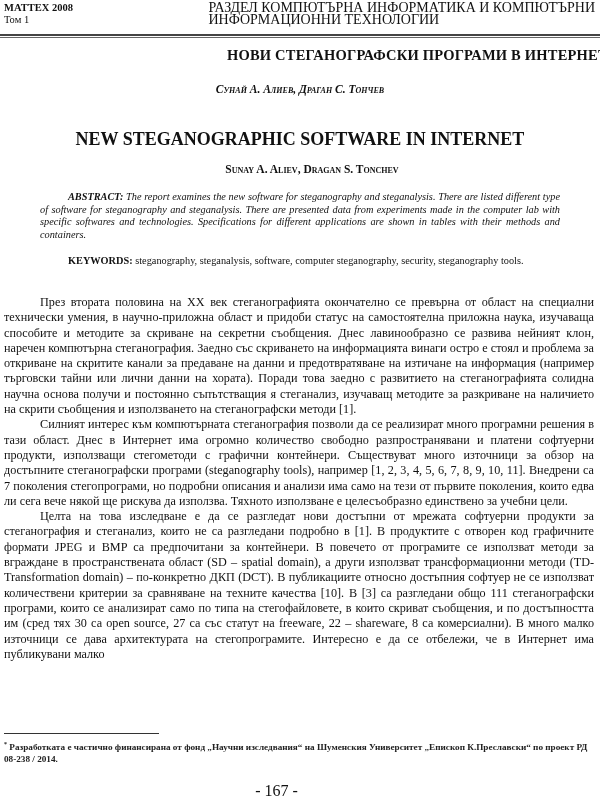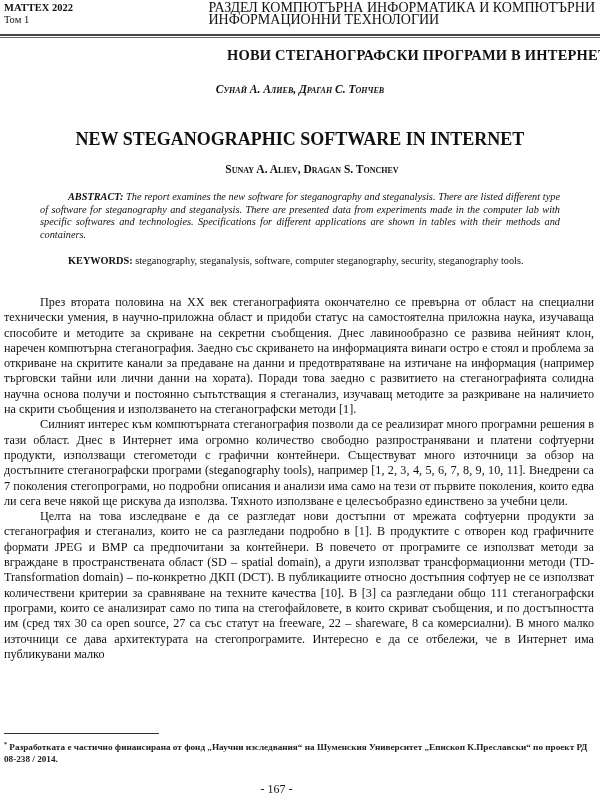--- a/index.html
+++ b/index.html
@@ -28,29 +28,29 @@
               line-height: 12.6px; text-align: justify; text-indent: 28px; }
   .body { position: absolute; left: 4px; top: 295px; width: 590px; font-size: 12.2px;
           line-height: 15.3px; text-align: justify; }
   .body p { margin: 0; text-indent: 36px; }
   .fn-rule { position: absolute; left: 4px; top: 733px; width: 155px; height: 0;
              border-top: 1px solid #333; }
   .footnote { position: absolute; left: 4px; top: 739px; width: 590px; font-size: 9.2px;
               line-height: 11.5px; font-weight: bold; color: #222; }
   .footnote sup { font-size: 6px; }
   .pagenum { position: absolute; left: 0; top: 782px; width: 553px; text-align: center;
-             font-size: 12px; }
+             font-size: 16px; }
 </style>
 </head>
 <body>
 
 <div class="page">
 
   <div class="hdr-left">
-    <div class="b">MATTEX 2022</div>
+    <div class="b">MATTEX 2008</div>
     <div>Том 1</div>
   </div>
   <div class="hdr-right">
     <div>РАЗДЕЛ  КОМПЮТЪРНА ИНФОРМАТИКА И КОМПЮТЪРНИ</div>
     <div>ИНФОРМАЦИОННИ ТЕХНОЛОГИИ</div>
   </div>
   <div class="rule"></div>
 
   <div class="title-bg"><span>НОВИ СТЕГАНОГРАФСКИ ПРОГРАМИ В ИНТЕРНЕТ</span><sup>*</sup></div>
   <div class="authors-bg">Сунай А. Алиев, Драган С. Тончев</div>

